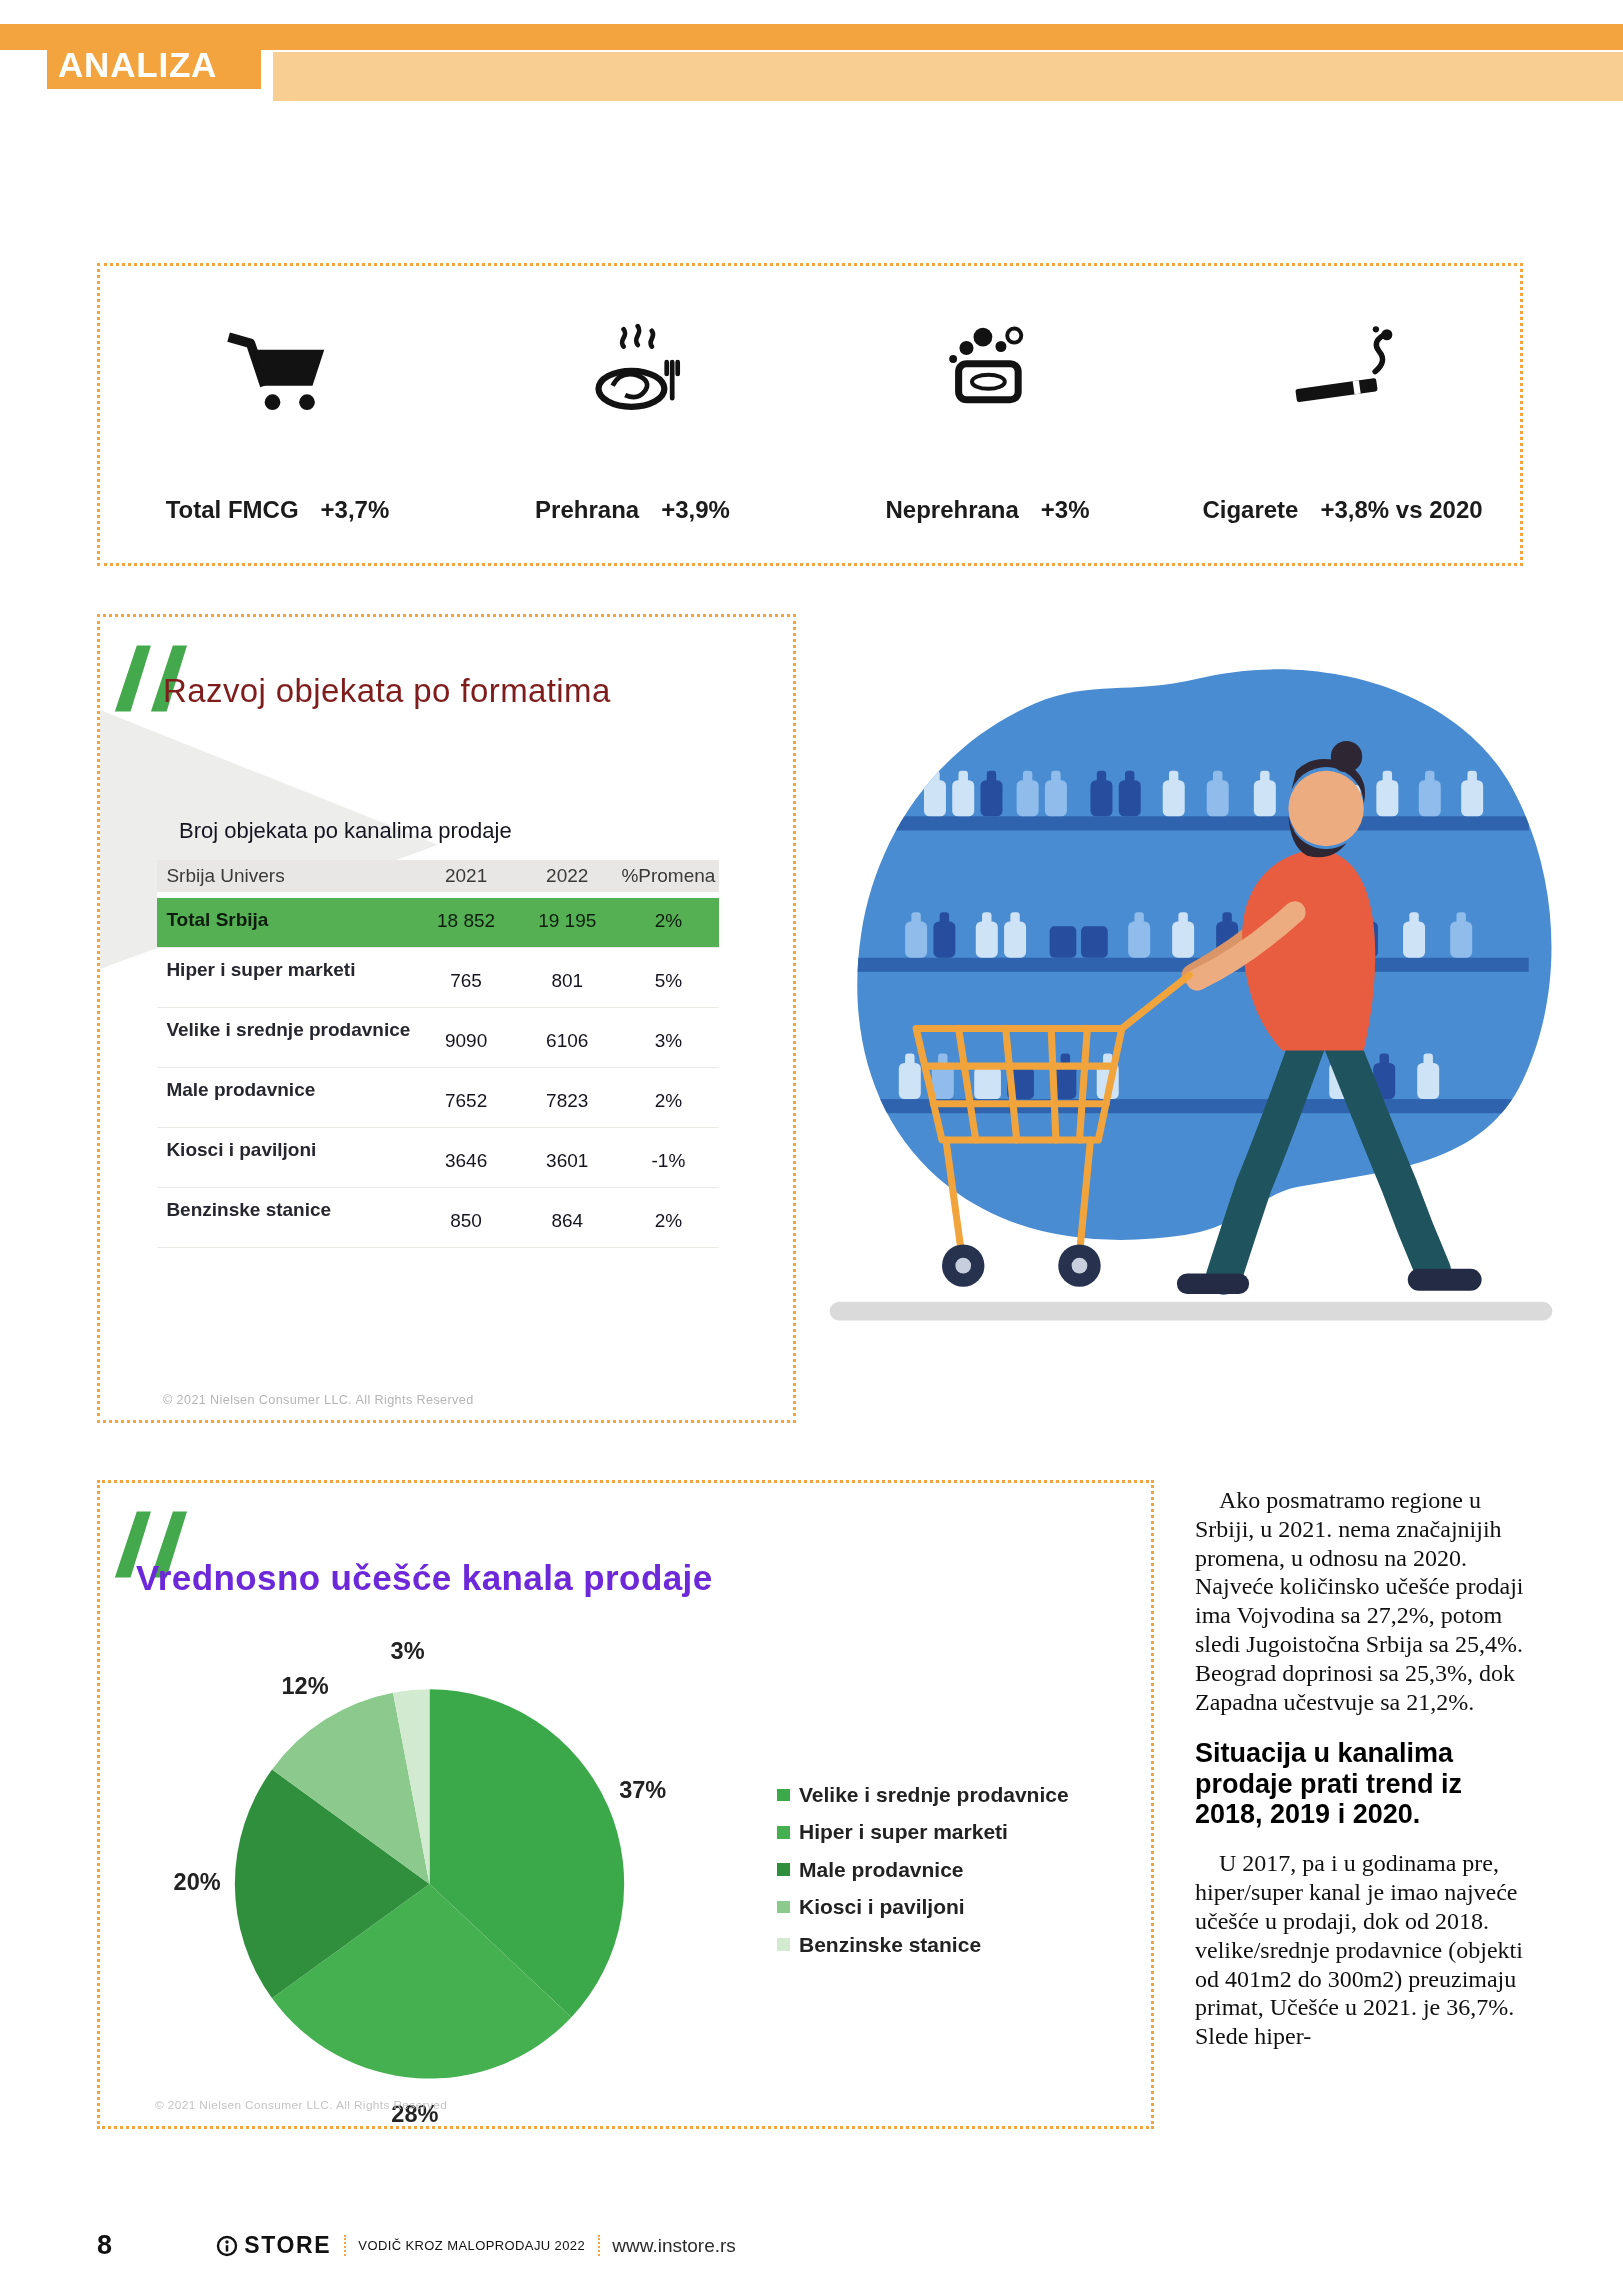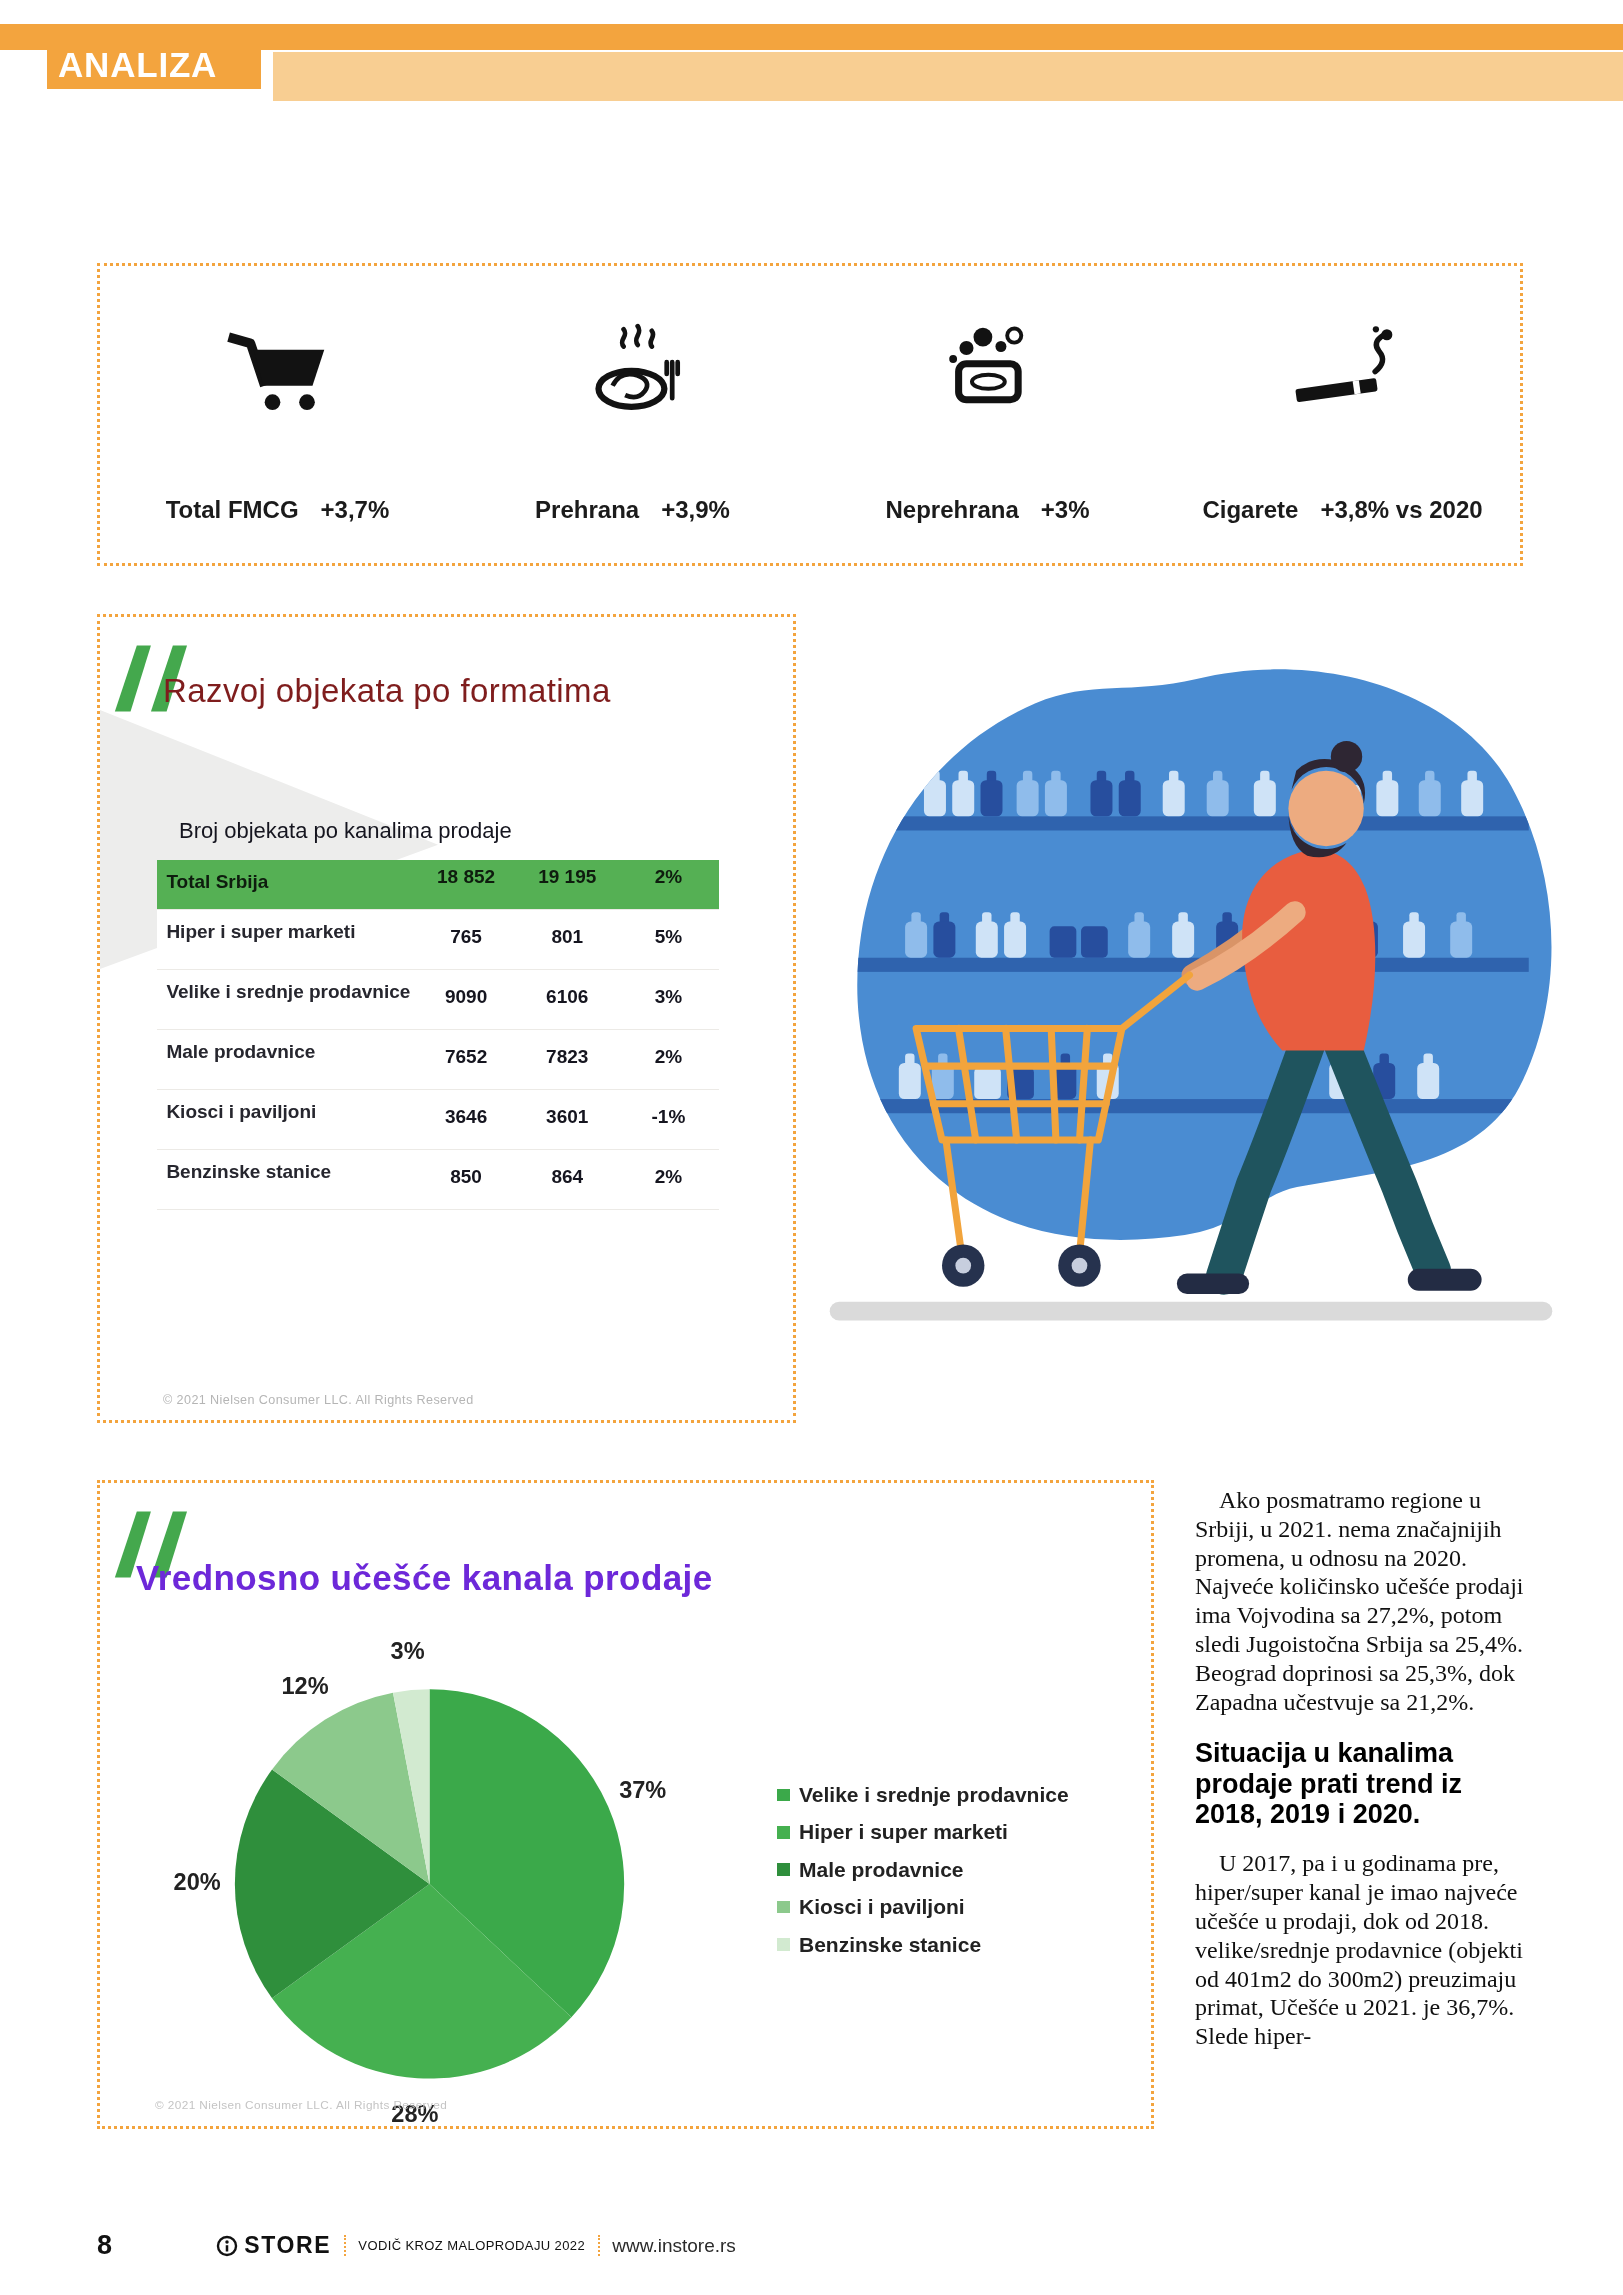--- a/index.html
+++ b/index.html
@@ -24,21 +24,21 @@
   
   .formats-box{position:absolute;left:97px;top:614px;width:699px;height:809px}
   .quote-mark{position:absolute;left:12.6px;top:27px}
   .formats-title{position:absolute;left:63px;top:55px;font-size:33px;font-weight:normal;color:#7f1d1d;letter-spacing:0.4px}
   .gray-wedge{position:absolute;left:0;top:93px;width:338px;height:259px;background:#ededec;clip-path:polygon(0 0,100% 52%,0 100%)}
   .table-title{position:absolute;left:79px;top:201px;font-size:22px;font-weight:normal;color:#15151f}
   .ftable{position:absolute;left:57px;top:243px;width:562px}
   .trow{display:flex;align-items:stretch;border-bottom:1.6px solid #eceae6;background:#fff;min-height:60px}
   .tcell{display:flex;padding:4.7px}
   .tcell.lab{width:46%;font-size:19px;font-weight:bold;color:#26262e;align-items:flex-start;padding-left:9.4px;padding-top:11px}
-  .tcell.num{width:18%;font-size:19px;font-weight:bold;color:#15151f;align-items:flex-end;justify-content:center;padding-bottom:21px}
+  .tcell.num{width:18%;font-size:19px;font-weight:normal;color:#15151f;align-items:flex-end;justify-content:center;padding-bottom:15px}
   .trow.thead{min-height:38px;background:#e8e7e5;border-bottom:6.3px solid #fff}
   .trow.thead .tcell{font-weight:normal;color:#3a3a3a;align-items:center;padding-top:4.7px;padding-bottom:4.7px}
   .trow.total{background:var(--green,#55B054);min-height:50px}
   .trow.total .tcell{color:#0e1c0e}
   .slide-copyright{position:absolute;left:63px;bottom:12.6px;font-size:12.6px;color:#b5b5b5;letter-spacing:0.4px}
 
   
   .illustration{position:absolute;left:814px;top:620px;width:754px;height:754px}
 
   
@@ -130,20 +130,26 @@
 
   <div class="formats-box dotted">
     <svg class="quote-mark" width="79" height="69" viewBox="0 0 100 88">
       <path d="M2 86 L30 2 L48 2 L22 86 Z" fill="#44A84D"></path>
       <path d="M48 86 L76 2 L94 2 L68 86 Z" fill="#44A84D"></path>
     </svg>
     <div class="gray-wedge"></div>
     <h2 class="formats-title">Razvoj objekata po formatima</h2>
     <h3 class="table-title">Broj objekata po kanalima prodaje</h3>
     <div class="ftable" id="ftable">
+        <div class="trow thead">
+          <div class="tcell lab">Srbija Univers</div>
+          <div class="tcell num">2021</div>
+          <div class="tcell num">2022</div>
+          <div class="tcell num">%Promena</div>
+        </div>
         <div class="trow total">
           <div class="tcell lab">Total Srbija</div>
           <div class="tcell num">18 852</div>
           <div class="tcell num">19 195</div>
           <div class="tcell num">2%</div>
         </div>
         <div class="trow">
           <div class="tcell lab">Hiper i super marketi</div>
           <div class="tcell num">765</div>
           <div class="tcell num">801</div>

